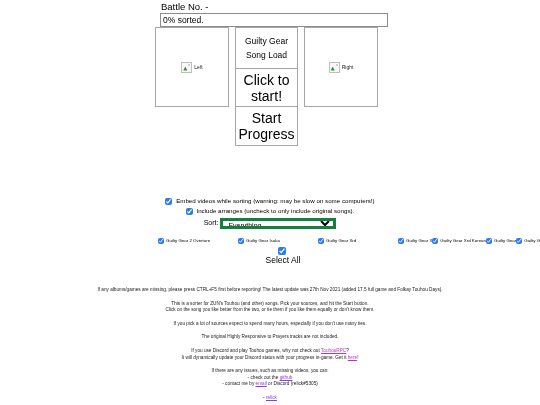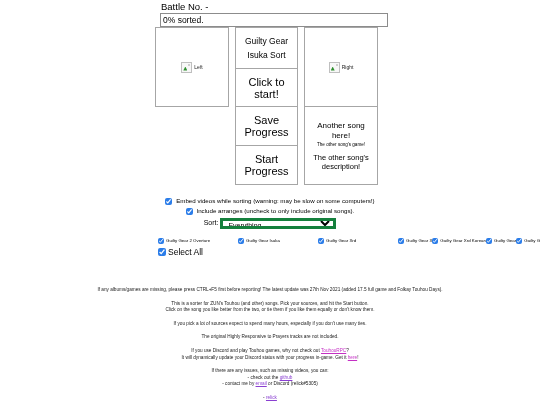--- a/index.html
+++ b/index.html
@@ -86,21 +86,21 @@
   .cell-start { height: 39px; }
   .cell-save  { height: 39px; border-top: none; }
   .cell-load  { height: 39px; border-top: none; }
 
   .title-line {
     font-size: 8.5px;
     line-height: 14px;
     color: #000;
   }
   .mid-btn-label {
-    font-size: 11px;
+    font-size: 14px;
     color: #000;
   }
 
   .song-name {
     font-size: 8px;
     line-height: 10px;
     font-weight: normal;
     margin: 0 0 1px 0;
   }
   .song-game {
@@ -218,20 +218,21 @@
     flex: 0 0 auto;
     accent-color: #2b7de9;
   }
   #select-all-row {
     margin-top: 1px;
     display: flex;
     align-items: center;
     font-size: 8.5px;
     line-height: 11px;
     color: #000;
+    flex-direction: column;
   }
   #select-all-row input[type="checkbox"] {
     width: 8px;
     height: 8px;
     margin: 0 2px 0 0;
     accent-color: #2b7de9;
   }
 
   
   #footer {
@@ -269,45 +270,37 @@
       <span class="broken-img">
         <span class="glyph"></span>
         <span>Left</span>
       </span>
     </div>
   </div>
 
   <div class="col col-mid">
     <div class="cell cell-title">
       <div class="title-line">Guilty Gear</div>
-      <div class="title-line">Isuka Sort</div>
+      <div class="title-line">Song Load</div>
     </div>
     <div class="cell cell-start">
       <div class="mid-btn-label">Click to start!</div>
-    </div>
-    <div class="cell cell-save">
-      <div class="mid-btn-label">Save Progress</div>
     </div>
     <div class="cell cell-load">
       <div class="mid-btn-label">Start Progress</div>
     </div>
   </div>
 
   <div class="col col-side">
     <div class="cell cell-image">
       <span class="broken-img">
         <span class="glyph"></span>
         <span>Right</span>
       </span>
     </div>
-    <div class="cell cell-info">
-      <div class="song-name">Another song here!</div>
-      <div class="song-game">The other song's game!</div>
-      <div class="song-desc">The other song's description!</div>
-    </div>
   </div>
 </div>
 
 <div id="options">
   <div class="opt-row">
     <input type="checkbox" id="embed-cb" checked="" style="">
     <label for="embed-cb">Embed videos while sorting (warning: may be slow on some computers!)</label>
   </div>
   <div class="opt-row">
     <input type="checkbox" id="arr-cb" checked="" style="">

